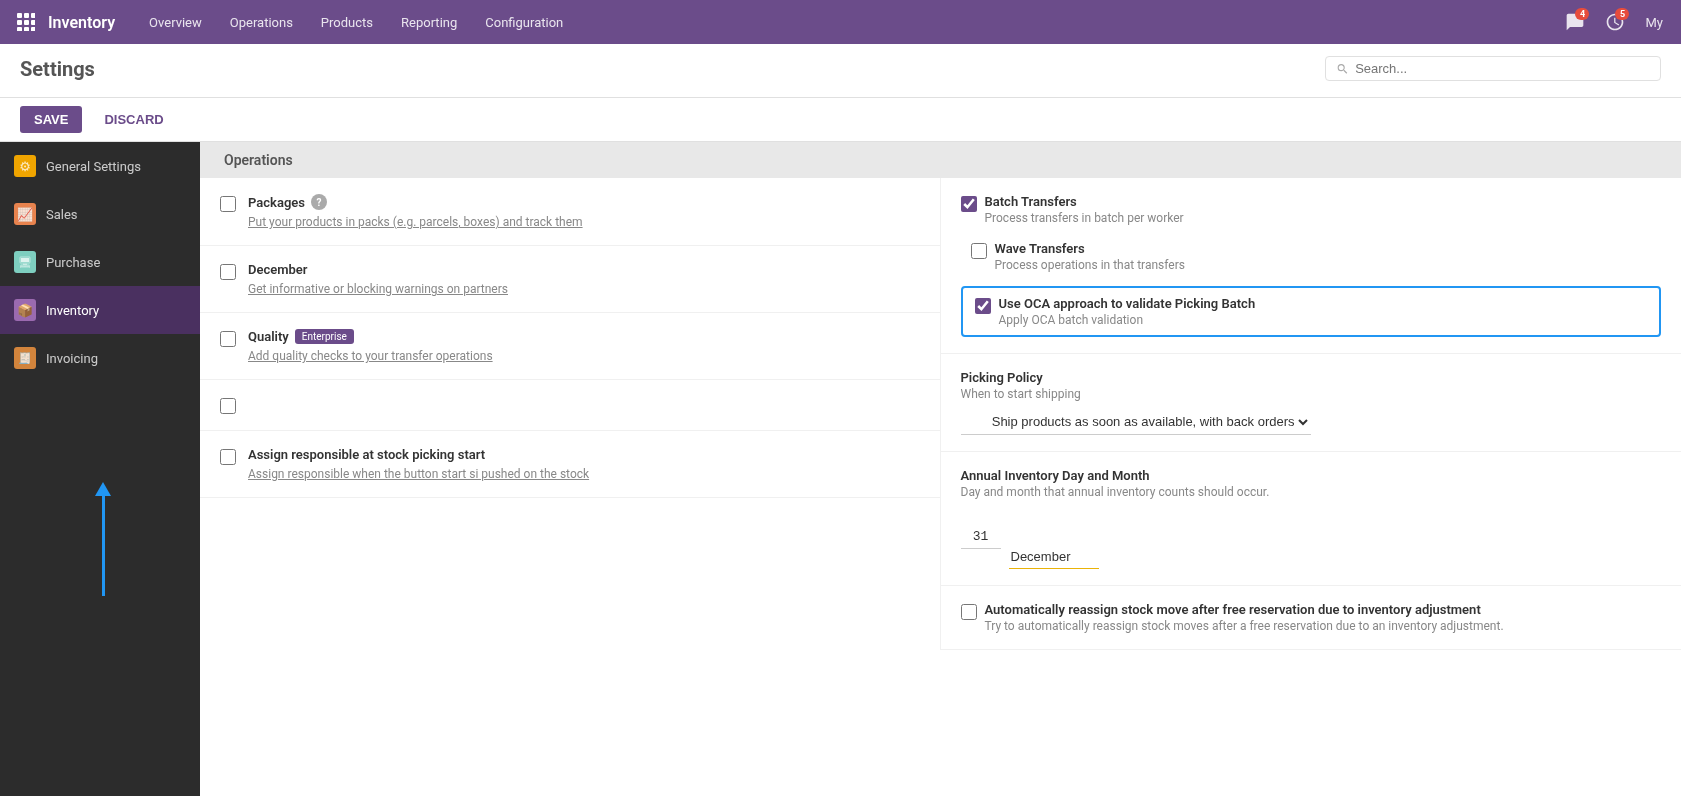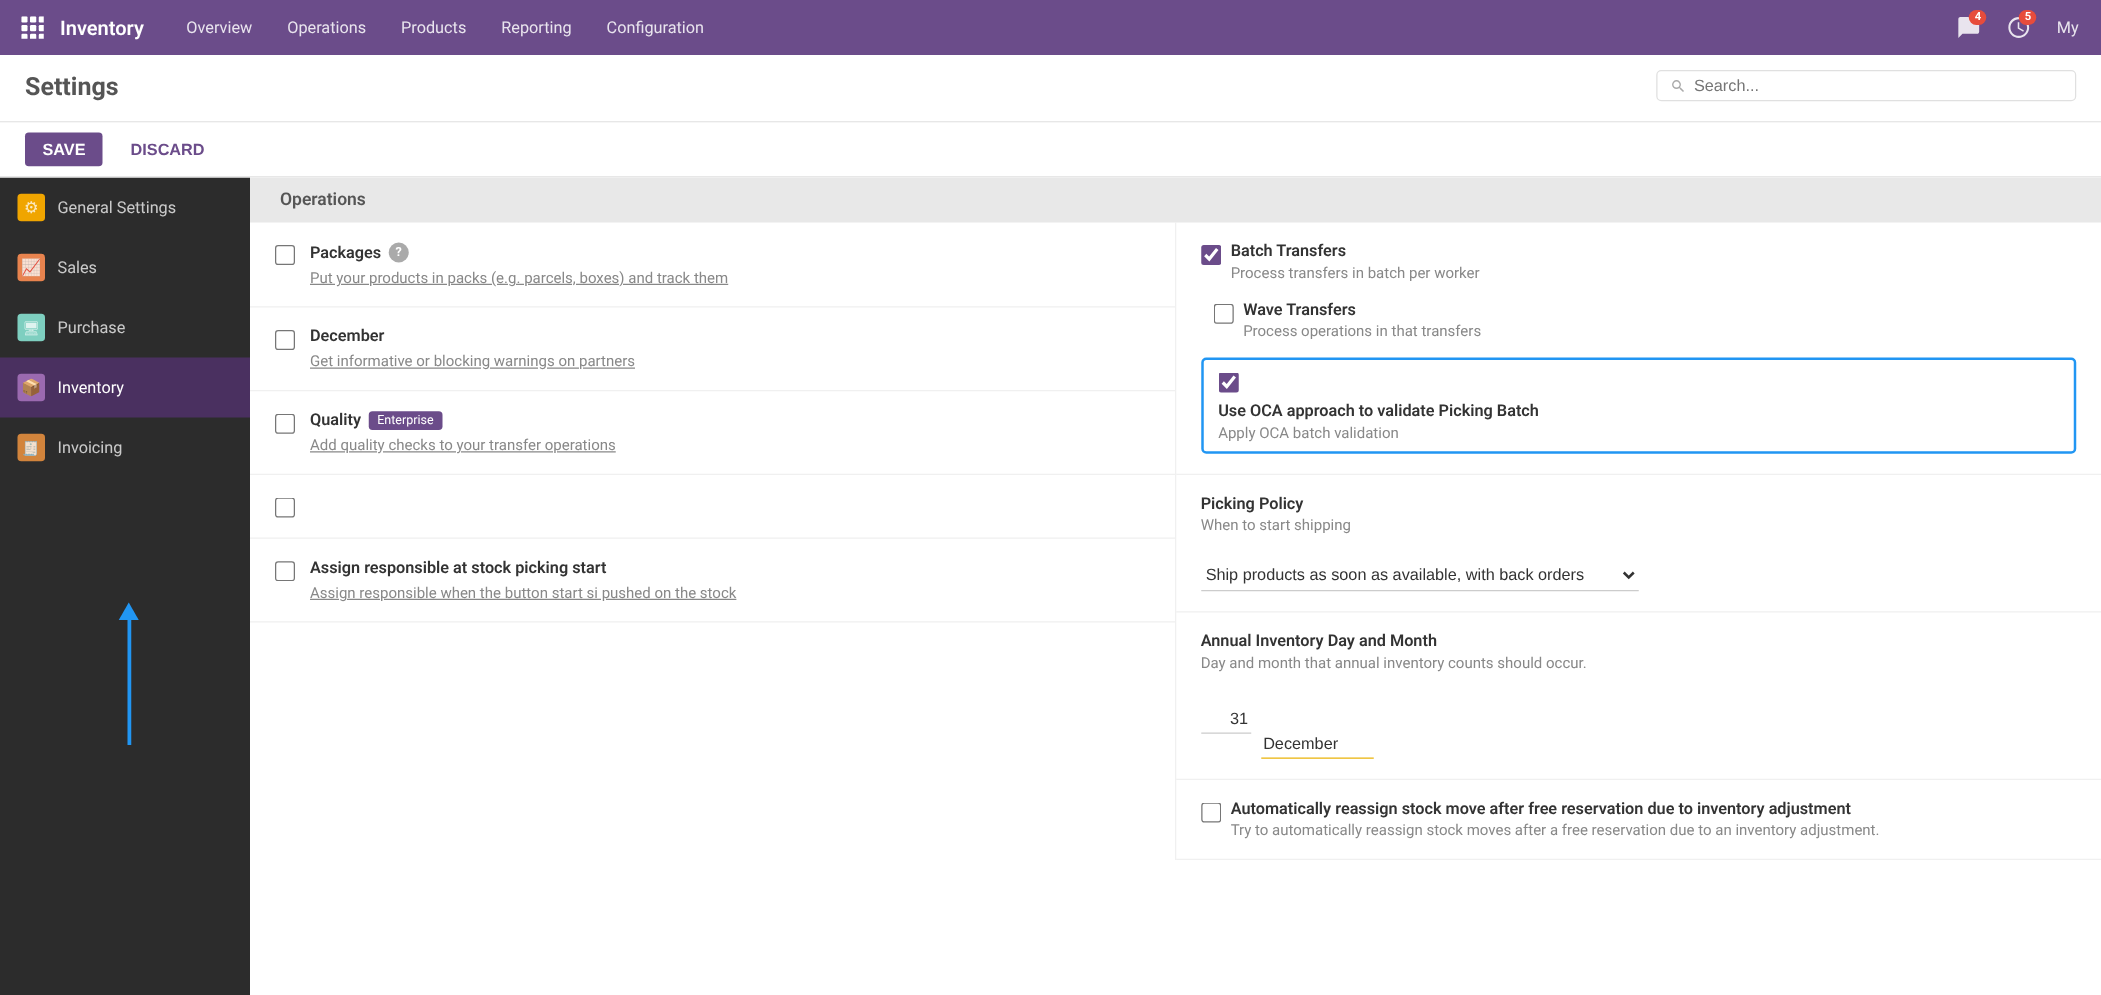--- a/index.html
+++ b/index.html
@@ -272,21 +272,20 @@
     }
     .sub-setting-highlighted {
       display: flex;
       align-items: flex-start;
       gap: 8px;
       margin: 8px 0 0 0;
       padding: 8px 12px;
       border: 2px solid #2196F3;
       border-radius: 4px;
       background: white;
-      flex-direction: column;
     }
     .sub-setting-label {
       font-size: 13px;
       font-weight: 600;
       color: #333;
     }
     .sub-setting-desc {
       font-size: 12px;
       color: #888;
       margin-top: 2px;
@@ -309,23 +308,24 @@
       align-items: center;
       margin-top: 6px;
     }
     .date-field-input {
       border: none;
       border-bottom: 1px solid #ccc;
       padding: 4px 2px;
       font-size: 13px;
       color: #333;
       width: 40px;
-      text-align: right;
+      text-align: center;
       background: transparent;
       outline: none;
+      font-family: Liberation Mono, monospace;
     }
     .date-field-month {
       border: none;
       border-bottom: 1px solid #eab308;
       padding: 4px 2px;
       font-size: 13px;
       color: #333;
       width: 90px;
       background: transparent;
       outline: none;
@@ -528,21 +528,21 @@
             <div>
               <div class="sub-setting-label">Use OCA approach to validate Picking Batch</div>
               <div class="sub-setting-desc">Apply OCA batch validation</div>
             </div>
           </div>
         </div>
 
         <div class="right-col-block">
           <div class="right-setting-label">Picking Policy</div>
           <div class="right-setting-desc">When to start shipping</div>
-          <select class="select-field" style="margin-top:20px;">
+          <select class="select-field" style="margin-top:8px;text-align:right;">
             <option>Ship products as soon as available, with back orders</option>
             <option>Ship all products at once</option>
           </select>
         </div>
 
         <div class="right-col-block">
           <div class="right-setting-label">Annual Inventory Day and Month</div>
           <div class="right-setting-desc">Day and month that annual inventory counts should occur.</div>
           <div class="date-fields">
             <input type="text" class="date-field-input" value="31" style="">

